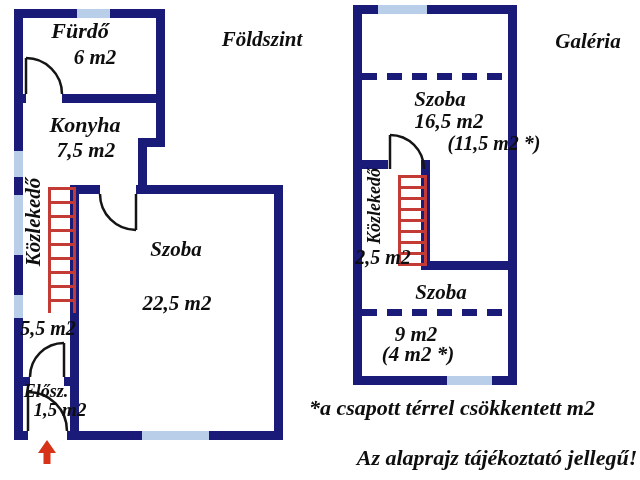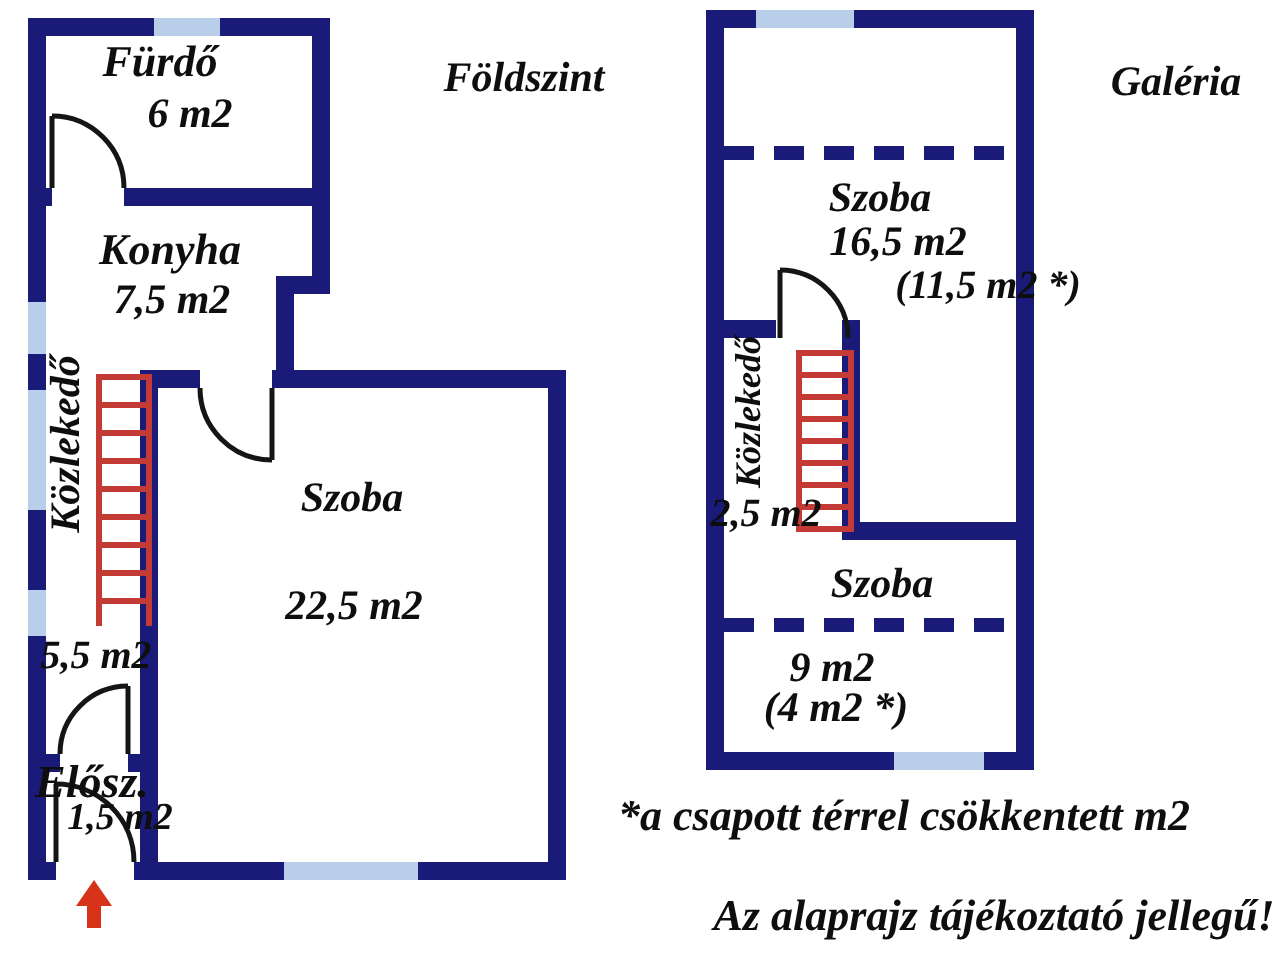--- a/index.html
+++ b/index.html
@@ -86,21 +86,21 @@
 
   <div class="lbl" style="left:80px;top:31px;font-size:22px;">Fürdő</div>
   <div class="lbl" style="left:262px;top:39px;font-size:21px;">Földszint</div>
   <div class="lbl" style="left:95px;top:57px;font-size:21px;">6 m2</div>
   <div class="lbl" style="left:85px;top:125px;font-size:22px;">Konyha</div>
   <div class="lbl" style="left:86px;top:150px;font-size:21px;">7,5 m2</div>
   <div class="lbl vlbl" style="left:33px;top:222px;font-size:21px;">Közlekedő</div>
   <div class="lbl" style="left:48px;top:328px;font-size:20px;">5,5 m2</div>
   <div class="lbl" style="left:176px;top:249px;font-size:21px;">Szoba</div>
   <div class="lbl" style="left:177px;top:303px;font-size:21px;">22,5 m2</div>
-  <div class="lbl" style="left:46px;top:391px;font-size:23px;">Elősz.</div>
+  <div class="lbl" style="left:46px;top:391px;font-size:18px;">Elősz.</div>
   <div class="lbl" style="left:60px;top:409px;font-size:19px;">1,5 m2</div>
 
   <div class="lbl" style="left:588px;top:41px;font-size:21px;">Galéria</div>
   <div class="lbl" style="left:440px;top:99px;font-size:21px;">Szoba</div>
   <div class="lbl" style="left:449px;top:121px;font-size:21px;">16,5 m2</div>
   <div class="lbl" style="left:463px;top:143px;font-size:20px;margin-left:31px;">(11,5 m2 *)</div>
   <div class="lbl vlbl" style="left:374px;top:206px;font-size:18px;">Közlekedő</div>
   <div class="lbl" style="left:383px;top:257px;font-size:20px;text-align:right;">2,5 m2</div>
   <div class="lbl" style="left:441px;top:292px;font-size:21px;">Szoba</div>
   <div class="lbl" style="left:416px;top:334px;font-size:21px;">9 m2</div>

